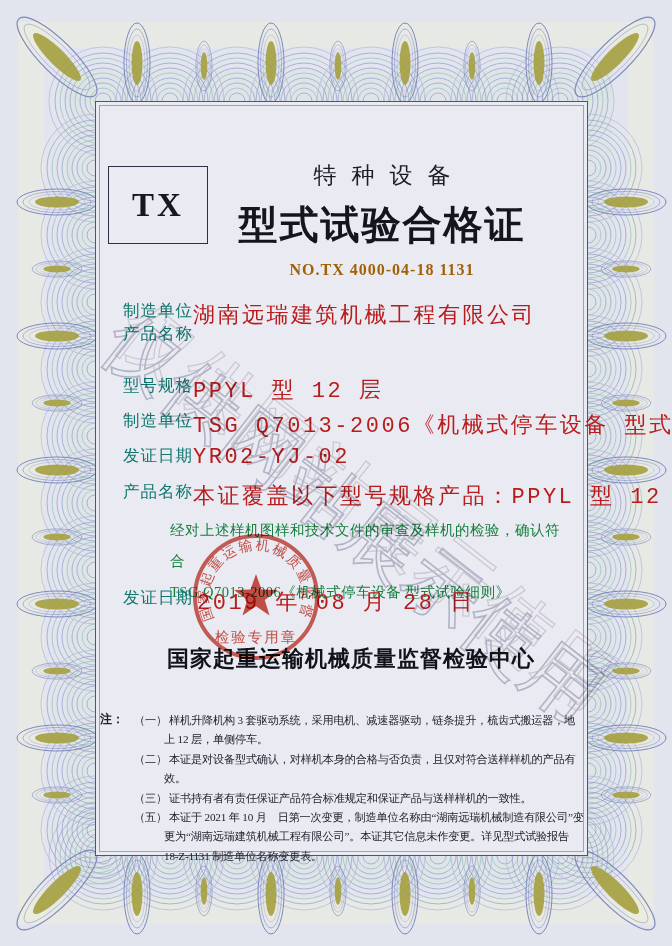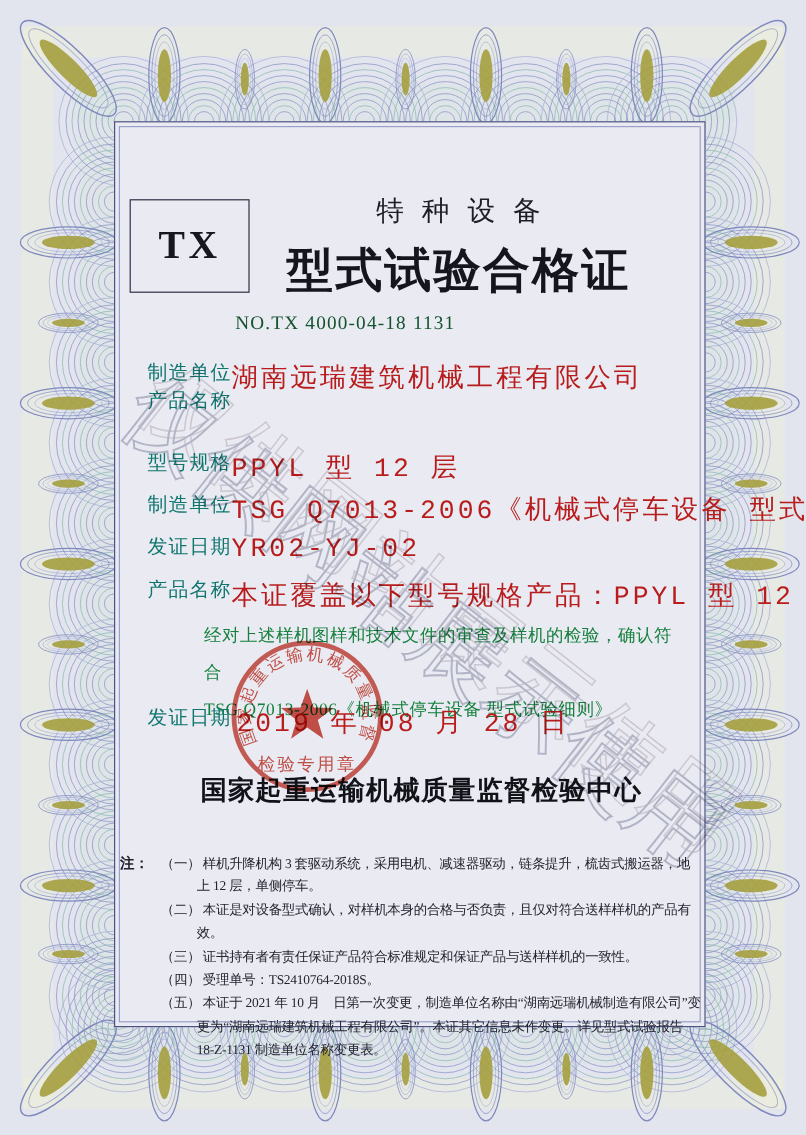--- a/index.html
+++ b/index.html
@@ -21,21 +21,21 @@
   .abs{position:absolute;}
   .tx-box{
     left:108px;top:166px;width:100px;height:78px;
     border:1.8px solid #2d2f42;box-sizing:border-box;
     display:flex;align-items:center;justify-content:center;
     font-size:33px;font-weight:700;letter-spacing:3px;color:#17181f;
   }
   .title-wrap{left:196px;top:160px;width:372px;text-align:center;}
   .title-small{font-size:23px;letter-spacing:15px;padding-left:15px;color:#1c1d26;}
   .title-large{font-size:39px;font-weight:600;letter-spacing:2px;margin-top:7px;color:#14151d;}
-  .cert-no{left:196px;top:261px;width:372px;font-size:16px;letter-spacing:1px;color:#14532d;}
+  .cert-no{left:196px;top:261px;width:372px;text-align:center;font-size:16px;letter-spacing:1px;color:#a16207;font-weight:bold;}
   .field-label{left:123px;font-size:16.5px;letter-spacing:1px;color:#0f766e;white-space:nowrap;}
   .field-value{left:193px;font-size:22px;letter-spacing:2.5px;color:#b91c1c;white-space:nowrap;font-family:Liberation Mono, monospace;}
   .r0{top:300px}.r1{top:323px}.r2{top:375px}.r3{top:410px}.r4{top:445px}.r5{top:481px}
   .statement{left:170px;top:515px;width:398px;font-size:14.5px;line-height:31px;letter-spacing:.5px;color:#15803d;}
   .rdate{top:587px}
   .authority{left:131px;top:644px;width:440px;text-align:center;font-size:22px;font-weight:700;letter-spacing:1px;color:#121319;}
   .notes-label{left:100px;top:711px;font-size:12px;font-weight:600;color:#20212b;}
   .notes{left:134px;top:711px;width:450px;font-size:11.2px;line-height:19.4px;letter-spacing:-.2px;color:#23242e;}
   .note-item{padding-left:30px;text-indent:-30px;}
   .note-no{margin-right:2px;}
@@ -198,21 +198,20 @@
   <div class="abs field-label rdate">发证日期</div>
   <div class="abs field-value rdate" style="left:197px">2019 年 08 月 28 日</div>
 
   <div class="abs authority">国家起重运输机械质量监督检验中心</div>
 
   <div class="abs notes-label">注：</div>
   <div class="abs notes">
     <div class="note-item"><span class="note-no">（一）</span><span>样机升降机构 3 套驱动系统，采用电机、减速器驱动，链条提升，梳齿式搬运器，地上 12 层，单侧停车。</span></div>
     <div class="note-item"><span class="note-no">（二）</span><span>本证是对设备型式确认，对样机本身的合格与否负责，且仅对符合送样样机的产品有效。</span></div>
     <div class="note-item"><span class="note-no">（三）</span><span>证书持有者有责任保证产品符合标准规定和保证产品与送样样机的一致性。</span></div>
-    <div class="note-item"><span class="note-no">（四）</span><span>受理单号：TS2410764-2018S。</span></div>
     <div class="note-item"><span class="note-no">（五）</span><span>本证于 2021 年 10 月　日第一次变更，制造单位名称由“湖南远瑞机械制造有限公司”变更为“湖南远瑞建筑机械工程有限公司”。本证其它信息未作变更。详见型式试验报告 18-Z-1131 制造单位名称变更表。</span></div>
   </div>
 
   <svg class="layer wm-svg" width="672" height="946" viewBox="0 0 672 946" aria-hidden="true">
     <text transform="translate(112,340) rotate(38)" font-size="74" letter-spacing="2" fill="none" stroke="#cabfc6" stroke-width="1.2" opacity=".75" font-family="Liberation Serif, DejaVu Serif, serif">仅供网站展示使用</text>
     <text transform="translate(98,352) rotate(38)" font-size="74" letter-spacing="2" fill="none" stroke="#b3b5c4" stroke-width="1.6" font-family="Liberation Serif, DejaVu Serif, serif">仅供网站展示使用</text>
   </svg>
 
   <svg class="layer seal-svg" width="672" height="946" viewBox="0 0 672 946" aria-hidden="true">
     <g opacity=".9">

